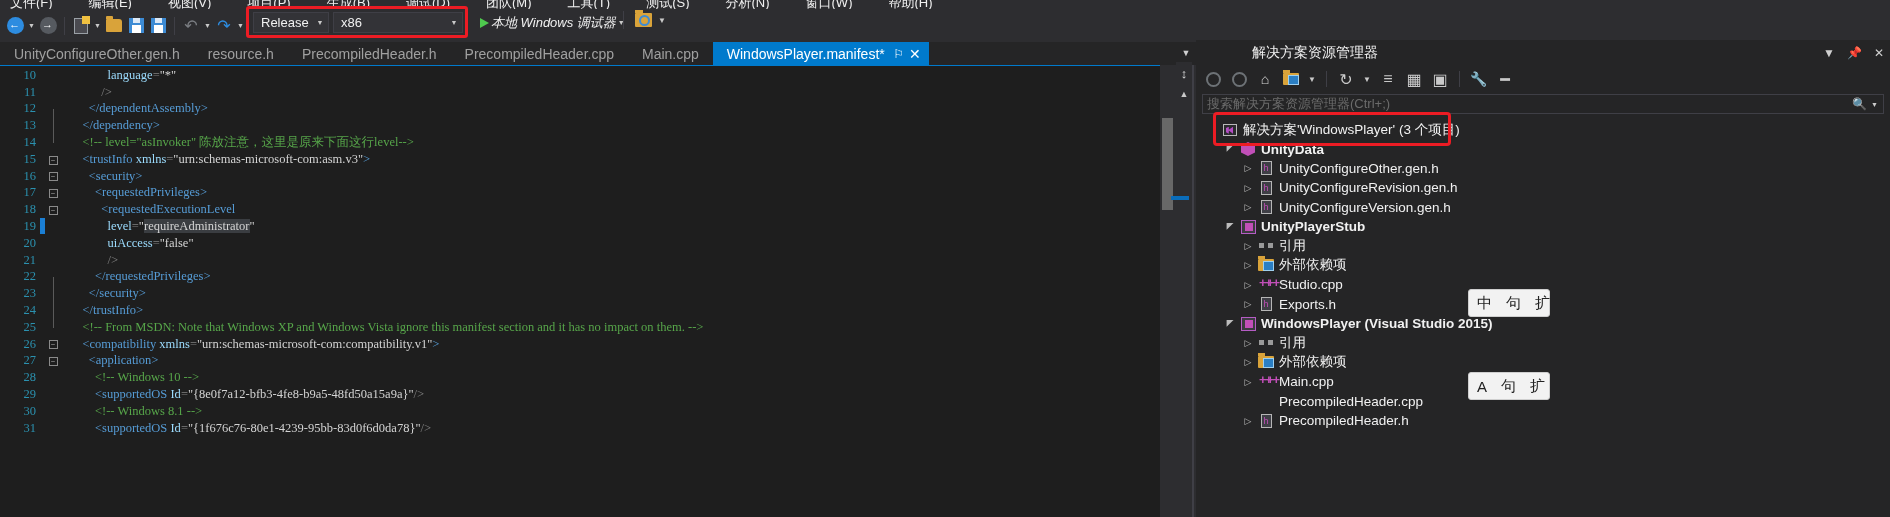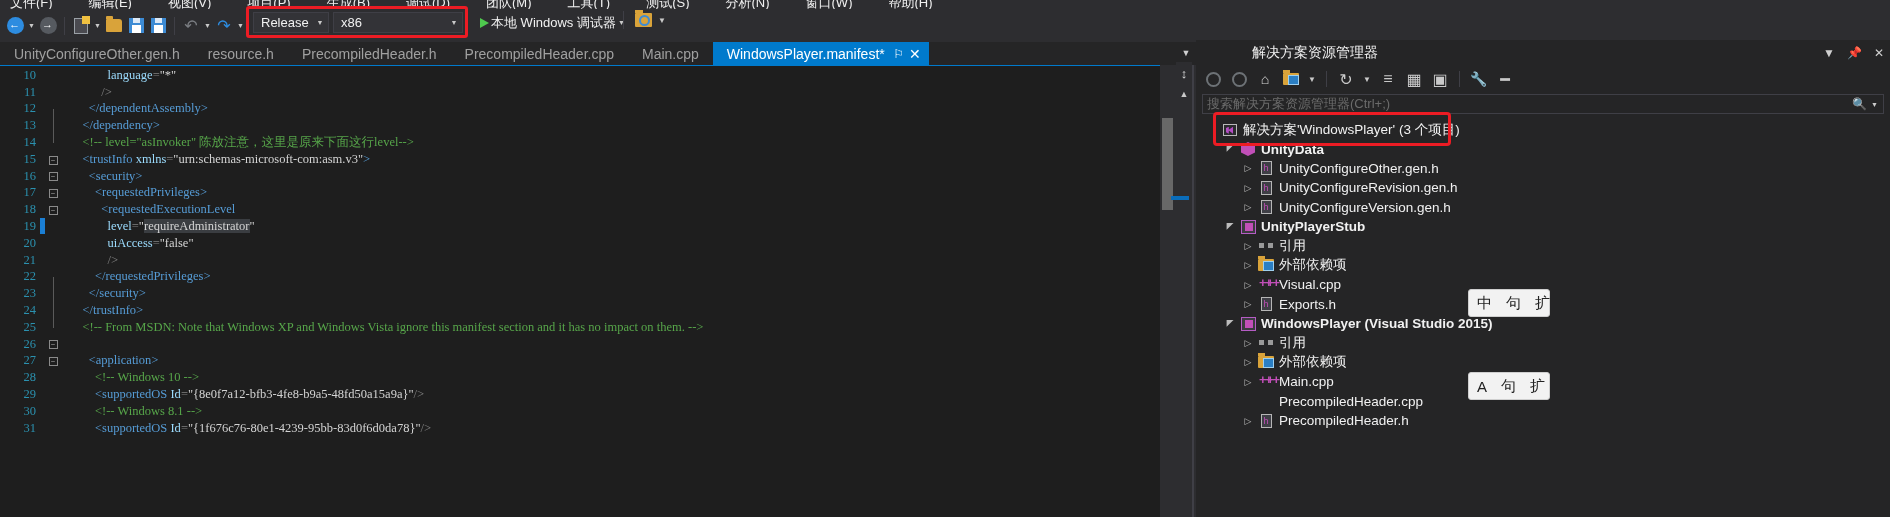--- a/index.html
+++ b/index.html
@@ -54,21 +54,21 @@
   .combo {
     position:absolute; top:12px; height:21px; background:#333337;
     border:1px solid #3f3f46; display:flex; align-items:center;
     color:#f1f1f1; font-size:13px; padding-left:7px;
   }
   .combo .cval { flex:1; white-space:nowrap; overflow:hidden; }
   .combo .ccar { width:16px; text-align:center; color:#c9c9c9; font-size:7px; }
   #combo-config { left:253px; width:76px; }
   #combo-platform { left:333px; width:130px; }
 
-  .runbtn { position:absolute; left:480px; top:12px; height:21px; display:flex; align-items:center; gap:2px; }
+  .runbtn { position:absolute; left:480px; top:12px; height:21px; display:flex; align-items:center; gap:2px;font-style:italic; }
   .play-tri { width:0;height:0;border-left:9px solid #4ec94e;border-top:5px solid transparent;border-bottom:5px solid transparent; }
   .runlabel { color:#f1f1f1; font-size:13px; white-space:nowrap; }
   .runcaret { color:#c9c9c9; font-size:7px; }
 
   .tb-right { position:absolute; left:618px; top:11px; display:flex; align-items:center; gap:6px; }
   .magfold{width:17px;height:14px;background:#d9a33a;display:block;position:relative;border-radius:1px;}
   .magfold::before{content:"";position:absolute;left:0;top:-3px;width:8px;height:3px;background:#d9a33a;}
   .magfold::after{content:"";position:absolute;left:4px;top:2px;width:7px;height:7px;border:2px solid #3d8bd4;border-radius:50%;background:transparent;}
   .mini-caret{color:#c9c9c9;font-size:8px;}
 
@@ -297,21 +297,21 @@
         <div class="cline"><span class="gutter-num">16</span><span class="fold"><span class="fold-box">−</span></span><span class="ctext"><span class="t-plain">      </span><span class="t-tag">&lt;security&gt;</span></span></div>
         <div class="cline"><span class="gutter-num">17</span><span class="fold"><span class="fold-box">−</span></span><span class="ctext"><span class="t-plain">        </span><span class="t-tag">&lt;requestedPrivileges&gt;</span></span></div>
         <div class="cline"><span class="gutter-num">18</span><span class="fold"><span class="fold-box">−</span></span><span class="ctext"><span class="t-plain">          </span><span class="t-tag">&lt;requestedExecutionLevel</span></span></div>
         <div class="cline"><span class="gutter-num">19</span><span class="chgbar"></span><span class="fold"></span><span class="ctext"><span class="t-plain">            </span><span class="t-attr">level</span><span class="t-punct">=</span><span class="t-val">"</span><span class="t-plain sel-hl">requireAdministrator</span><span class="t-val">"</span></span></div>
         <div class="cline"><span class="gutter-num">20</span><span class="fold"></span><span class="ctext"><span class="t-plain">            </span><span class="t-attr">uiAccess</span><span class="t-punct">=</span><span class="t-val">"false"</span></span></div>
         <div class="cline"><span class="gutter-num">21</span><span class="fold"></span><span class="ctext"><span class="t-plain">            </span><span class="t-punct">/&gt;</span></span></div>
         <div class="cline"><span class="gutter-num">22</span><span class="fold"><span class="vline"></span></span><span class="ctext"><span class="t-plain">        </span><span class="t-tag">&lt;/requestedPrivileges&gt;</span></span></div>
         <div class="cline"><span class="gutter-num">23</span><span class="fold"><span class="vline"></span></span><span class="ctext"><span class="t-plain">      </span><span class="t-tag">&lt;/security&gt;</span></span></div>
         <div class="cline"><span class="gutter-num">24</span><span class="fold"><span class="vline"></span></span><span class="ctext"><span class="t-plain">    </span><span class="t-tag">&lt;/trustInfo&gt;</span></span></div>
         <div class="cline"><span class="gutter-num">25</span><span class="fold"></span><span class="ctext"><span class="t-plain">    </span><span class="t-cmt">&lt;!-- From MSDN: Note that Windows XP and Windows Vista ignore this manifest section and it has no impact on them. --&gt;</span></span></div>
-        <div class="cline"><span class="gutter-num">26</span><span class="fold"><span class="fold-box">−</span></span></div>
+        <div class="cline"><span class="gutter-num">26</span><span class="fold"><span class="fold-box">−</span></span><span class="ctext"><span class="t-plain">    </span><span class="t-tag">&lt;compatibility </span><span class="t-attr">xmlns</span><span class="t-punct">=</span><span class="t-val">"urn:schemas-microsoft-com:compatibility.v1"</span><span class="t-tag">&gt;</span></span></div>
         <div class="cline"><span class="gutter-num">27</span><span class="fold"><span class="fold-box">−</span></span><span class="ctext"><span class="t-plain">      </span><span class="t-tag">&lt;application&gt;</span></span></div>
         <div class="cline"><span class="gutter-num">28</span><span class="fold"></span><span class="ctext"><span class="t-plain">        </span><span class="t-cmt">&lt;!-- Windows 10 --&gt;</span></span></div>
         <div class="cline"><span class="gutter-num">29</span><span class="fold"></span><span class="ctext"><span class="t-plain">        </span><span class="t-tag">&lt;supportedOS </span><span class="t-attr">Id</span><span class="t-punct">=</span><span class="t-val">"{8e0f7a12-bfb3-4fe8-b9a5-48fd50a15a9a}"</span><span class="t-punct">/&gt;</span></span></div>
         <div class="cline"><span class="gutter-num">30</span><span class="fold"></span><span class="ctext"><span class="t-plain">        </span><span class="t-cmt">&lt;!-- Windows 8.1 --&gt;</span></span></div>
         <div class="cline"><span class="gutter-num">31</span><span class="fold"></span><span class="ctext"><span class="t-plain">        </span><span class="t-tag">&lt;supportedOS </span><span class="t-attr">Id</span><span class="t-punct">=</span><span class="t-val">"{1f676c76-80e1-4239-95bb-83d0f6d0da78}"</span><span class="t-punct">/&gt;</span></span></div>
       </div>
   </div>
 
   <div class="ed-scroll"></div>
   <div class="ed-thumb"></div>
@@ -422,21 +422,21 @@
           <span class="ticon">
             <span class="ic-extdep"></span>
           </span>
           <span class="tlabel">外部依赖项</span>
         </div>
         <div class="trow" style="padding-left: 44px;">
           <span class="tw">▷</span>
           <span class="ticon">
             <span class="ic-cpp"></span>
           </span>
-          <span class="tlabel">Visual.cpp</span>
+          <span class="tlabel">Studio.cpp</span>
         </div>
         <div class="trow" style="padding-left: 44px;">
           <span class="tw">▷</span>
           <span class="ticon">
             <span class="ic-h"></span>
           </span>
           <span class="tlabel">Exports.h</span>
         </div>
         <div class="trow" style="padding-left: 26px;">
           <span class="tw" style="transform: rotate(180deg); display: inline-block;">◢</span>

